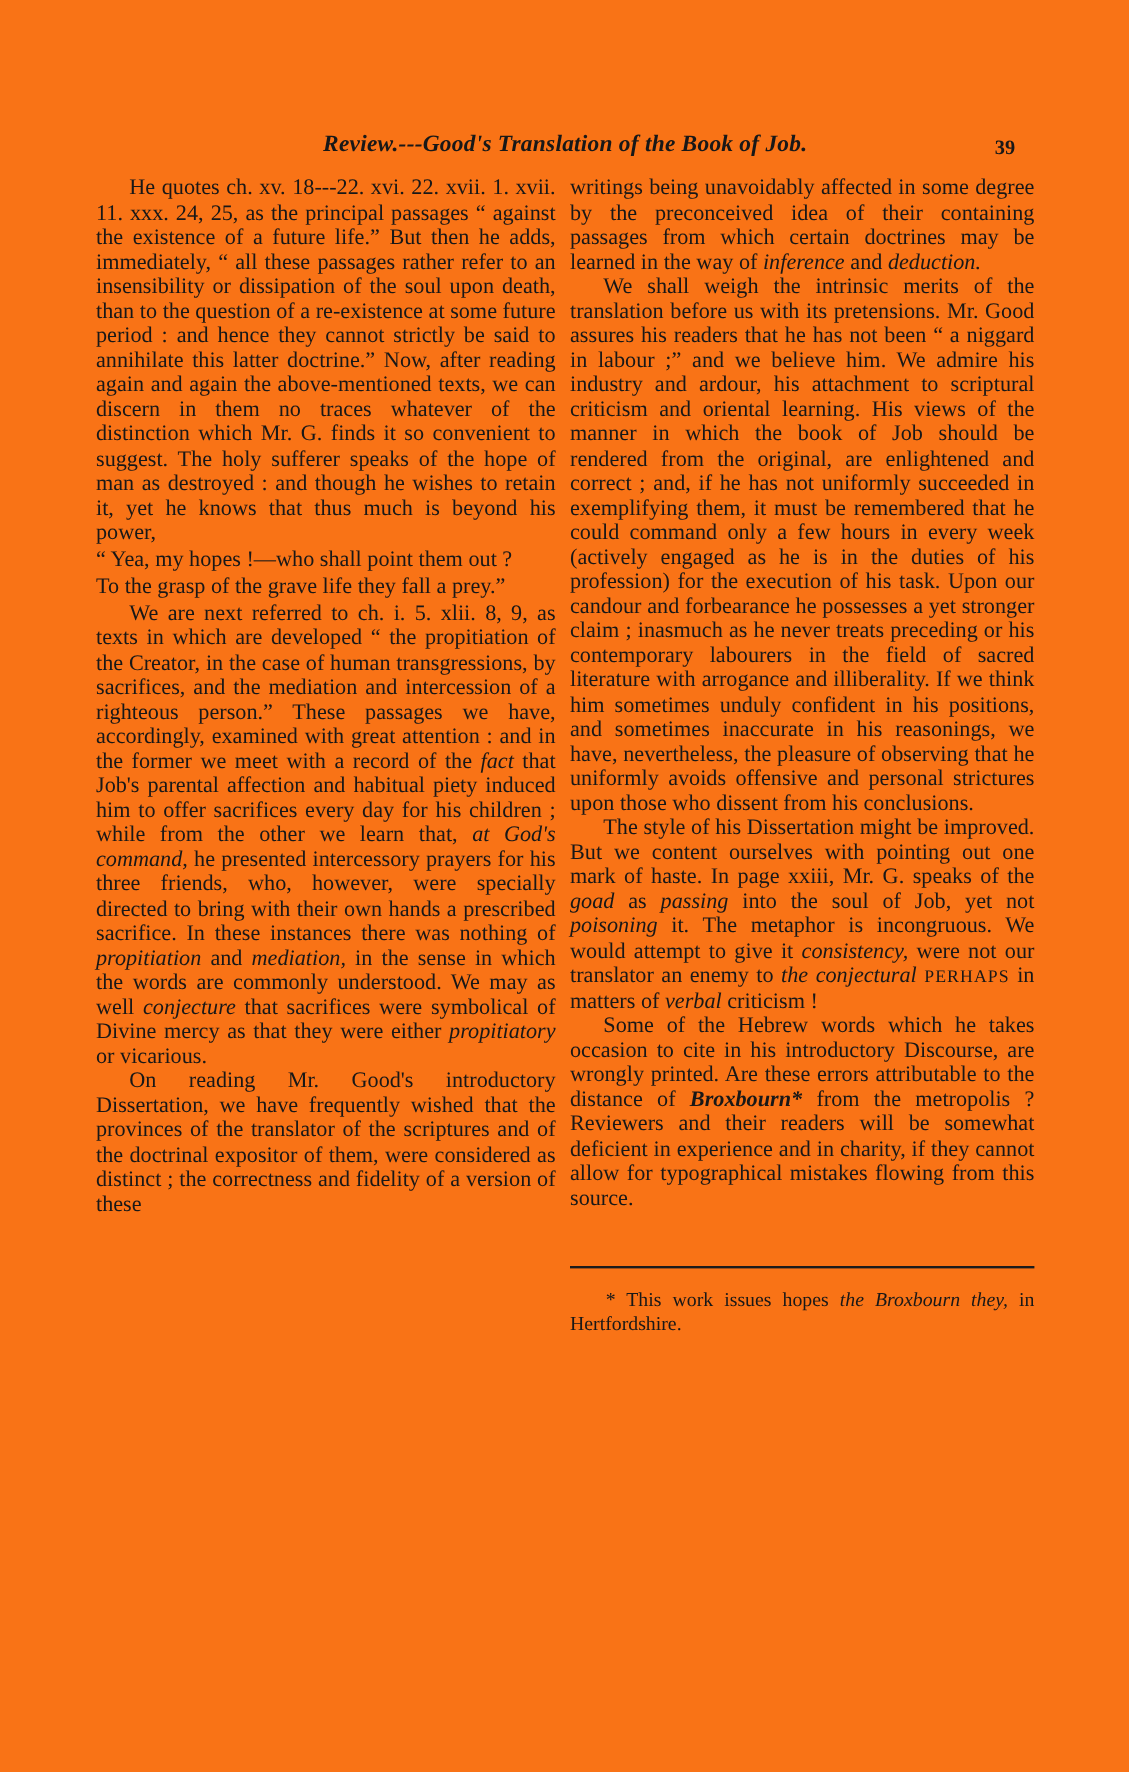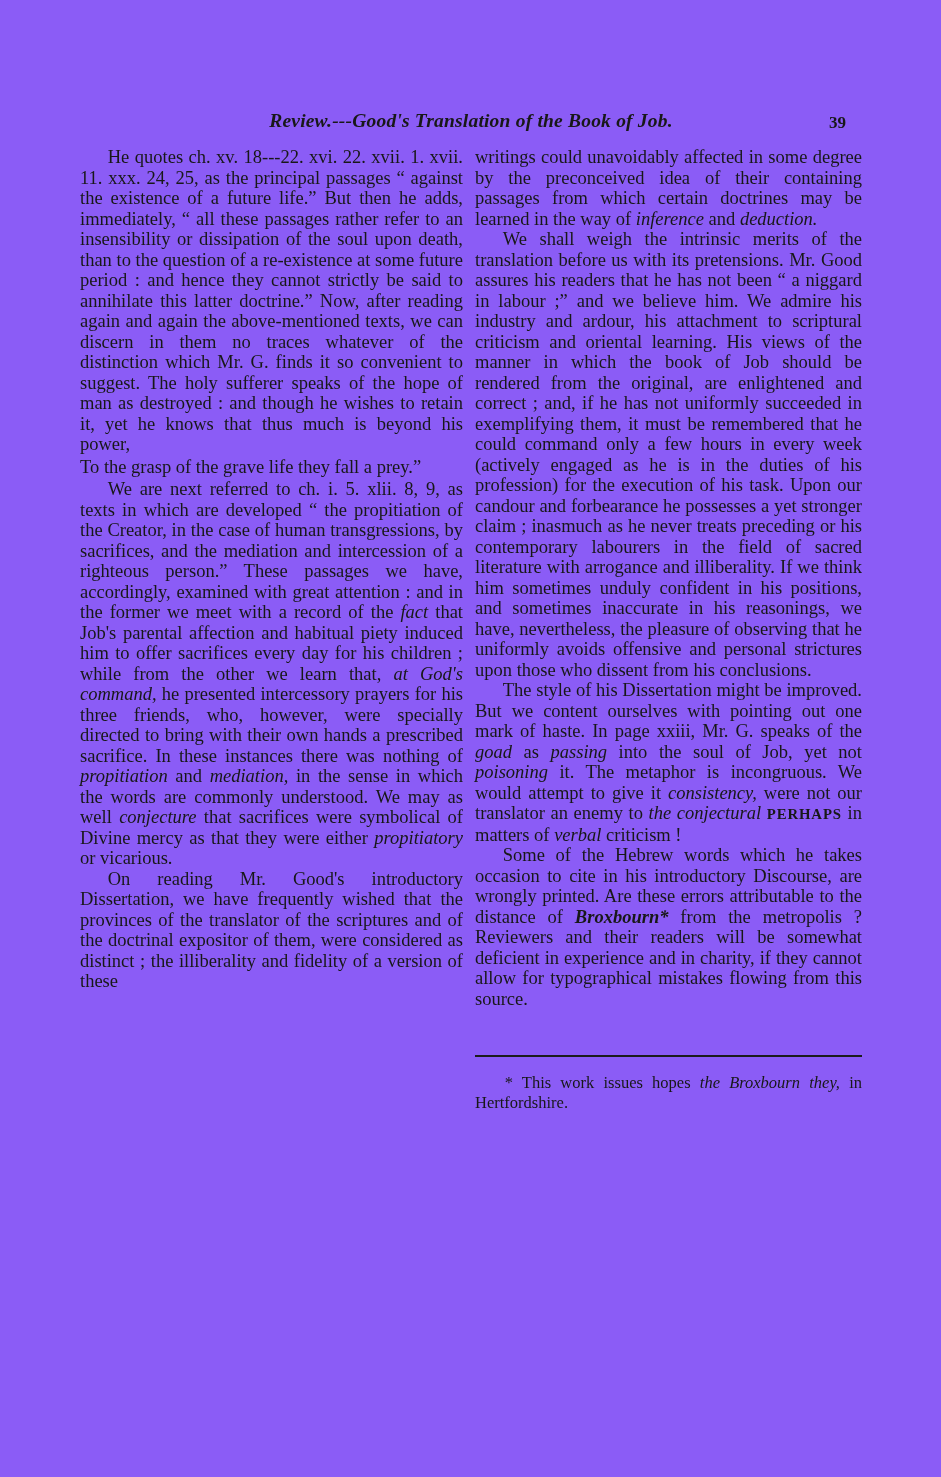--- a/index.html
+++ b/index.html
@@ -3,21 +3,21 @@
 <meta charset="utf-8">
 <style>
   * { box-sizing: border-box; }
   html, body { margin: 0; padding: 0; }
   body { background: #fcfcfa; }
 
   .page {
     position: relative;
     width: 941px;
     height: 1477px;
-    background: #8b5cf6;
+    background: #f97316;
     overflow: hidden;
     font-family: "Liberation Serif", "DejaVu Serif", serif;
     color: #181818;
   }
 
   .header {
     position: absolute;
     top: 110px;
     left: 80px;
     width: 782px;
@@ -56,21 +56,21 @@
   p.flush  { text-indent: 0; }
   p.verse {
     text-align: left;
     padding-left: 2.7em;
     text-indent: -2.7em;
     margin: 2px 0;
   }
 
   .i  { font-style: italic; }
   .bi { font-style: italic; font-weight: bold; margin-top: 13px; }
-  .sc { font-weight: bold; font-size: 0.8em; letter-spacing: 0.06em; }
+  .sc { font-weight: normal; font-size: 0.8em; letter-spacing: 0.06em; }
 
   .footnote {
     margin-top: 46px;
     font-size: 16.5px;
     line-height: 20px;
   }
   .footnote-rule {
     border: none;
     border-top: 2px solid #1c1c1c;
     margin: 0 0 16px 0;
@@ -89,28 +89,29 @@
 
   <div class="header">
     <div class="running-title">Review.---Good's Translation of the Book of Job.</div>
     <div class="page-number">39</div>
   </div>
 
   <div class="columns">
 
     <div class="col col-left">
         <p class="para indent"><span>He quotes ch. xv. 18---22. xvi. 22. xvii. 1. xvii. 11. xxx. 24, 25, as the principal passages “ against the existence of a future life.” But then he adds, immediately, “ all these passages rather refer to an insensibility or dissipation of the soul upon death, than to the question of a re-existence at some future period : and hence they cannot strictly be said to annihilate this latter doctrine.” Now, after reading again and again the above-mentioned texts, we can discern in them no traces whatever of the distinction which Mr. G. finds it so convenient to suggest. The holy sufferer speaks of the hope of man as destroyed : and though he wishes to retain it, yet he knows that thus much is beyond his power,</span></p>
+        <p class="para verse"><span>“ Yea, my hopes !—who shall point them out ?</span></p>
         <p class="para verse"><span>To the grasp of the grave life they fall a prey.”</span></p>
         <p class="para indent"><span>We are next referred to ch. i. 5. xlii. 8, 9, as texts in which are developed “ the propitiation of the Creator, in the case of human transgressions, by sacrifices, and the mediation and intercession of a righteous person.” These passages we have, accordingly, examined with great attention : and in the former we meet with a record of the </span><span class="i">fact</span><span> that Job's parental affection and habitual piety induced him to offer sacrifices every day for his children ; while from the other we learn that, </span><span class="i">at God's command,</span><span> he presented intercessory prayers for his three friends, who, however, were specially directed to bring with their own hands a prescribed sacrifice. In these instances there was nothing of </span><span class="i">propitiation</span><span> and </span><span class="i">mediation,</span><span> in the sense in which the words are commonly understood. We may as well </span><span class="i">conjecture</span><span> that sacrifices were symbolical of Divine mercy as that they were either </span><span class="i">propitiatory</span><span> or vicarious.</span></p>
-        <p class="para indent"><span>On reading Mr. Good's introductory Dissertation, we have frequently wished that the provinces of the translator of the scriptures and of the doctrinal expositor of them, were considered as distinct ; the illiberality and fidelity of a version of these</span></p>
+        <p class="para indent"><span>On reading Mr. Good's introductory Dissertation, we have frequently wished that the provinces of the translator of the scriptures and of the doctrinal expositor of them, were considered as distinct ; the correctness and fidelity of a version of these</span></p>
       </div>
 
     <div class="col col-right">
       <div>
-          <p class="para flush"><span>writings could unavoidably affected in some degree by the preconceived idea of their containing passages from which certain doctrines may be learned in the way of </span><span class="i">inference</span><span> and </span><span class="i">deduction.</span></p>
+          <p class="para flush"><span>writings being unavoidably affected in some degree by the preconceived idea of their containing passages from which certain doctrines may be learned in the way of </span><span class="i">inference</span><span> and </span><span class="i">deduction.</span></p>
           <p class="para indent"><span>We shall weigh the intrinsic merits of the translation before us with its pretensions. Mr. Good assures his readers that he has not been “ a niggard in labour ;” and we believe him. We admire his industry and ardour, his attachment to scriptural criticism and oriental learning. His views of the manner in which the book of Job should be rendered from the original, are enlightened and correct ; and, if he has not uniformly succeeded in exemplifying them, it must be remembered that he could command only a few hours in every week (actively engaged as he is in the duties of his profession) for the execution of his task. Upon our candour and forbearance he possesses a yet stronger claim ; inasmuch as he never treats preceding or his contemporary labourers in the field of sacred literature with arrogance and illiberality. If we think him sometimes unduly confident in his positions, and sometimes inaccurate in his reasonings, we have, nevertheless, the pleasure of observing that he uniformly avoids offensive and personal strictures upon those who dissent from his conclusions.</span></p>
           <p class="para indent"><span>The style of his Dissertation might be improved. But we content ourselves with pointing out one mark of haste. In page xxiii, Mr. G. speaks of the </span><span class="i">goad</span><span> as </span><span class="i">passing</span><span> into the soul of Job, yet not </span><span class="i">poisoning</span><span> it. The metaphor is incongruous. We would attempt to give it </span><span class="i">consistency,</span><span> were not our translator an enemy to </span><span class="i">the conjectural</span><span> </span><span class="sc">PERHAPS</span><span> in matters of </span><span class="i">verbal</span><span> criticism !</span></p>
           <p class="para indent"><span>Some of the Hebrew words which he takes occasion to cite in his introductory Discourse, are wrongly printed. Are these errors attributable to the distance of </span><span class="bi">Broxbourn*</span><span> from the metropolis ? Reviewers and their readers will be somewhat deficient in experience and in charity, if they cannot allow for typographical mistakes flowing from this source.</span></p>
         </div>
 
       <div class="footnote">
         <hr class="footnote-rule">
         <p class="footnote-text"><span>* This work issues hopes </span><span class="i">the Broxbourn they,</span><span> in Hertfordshire.</span></p>
       </div>
     </div>

